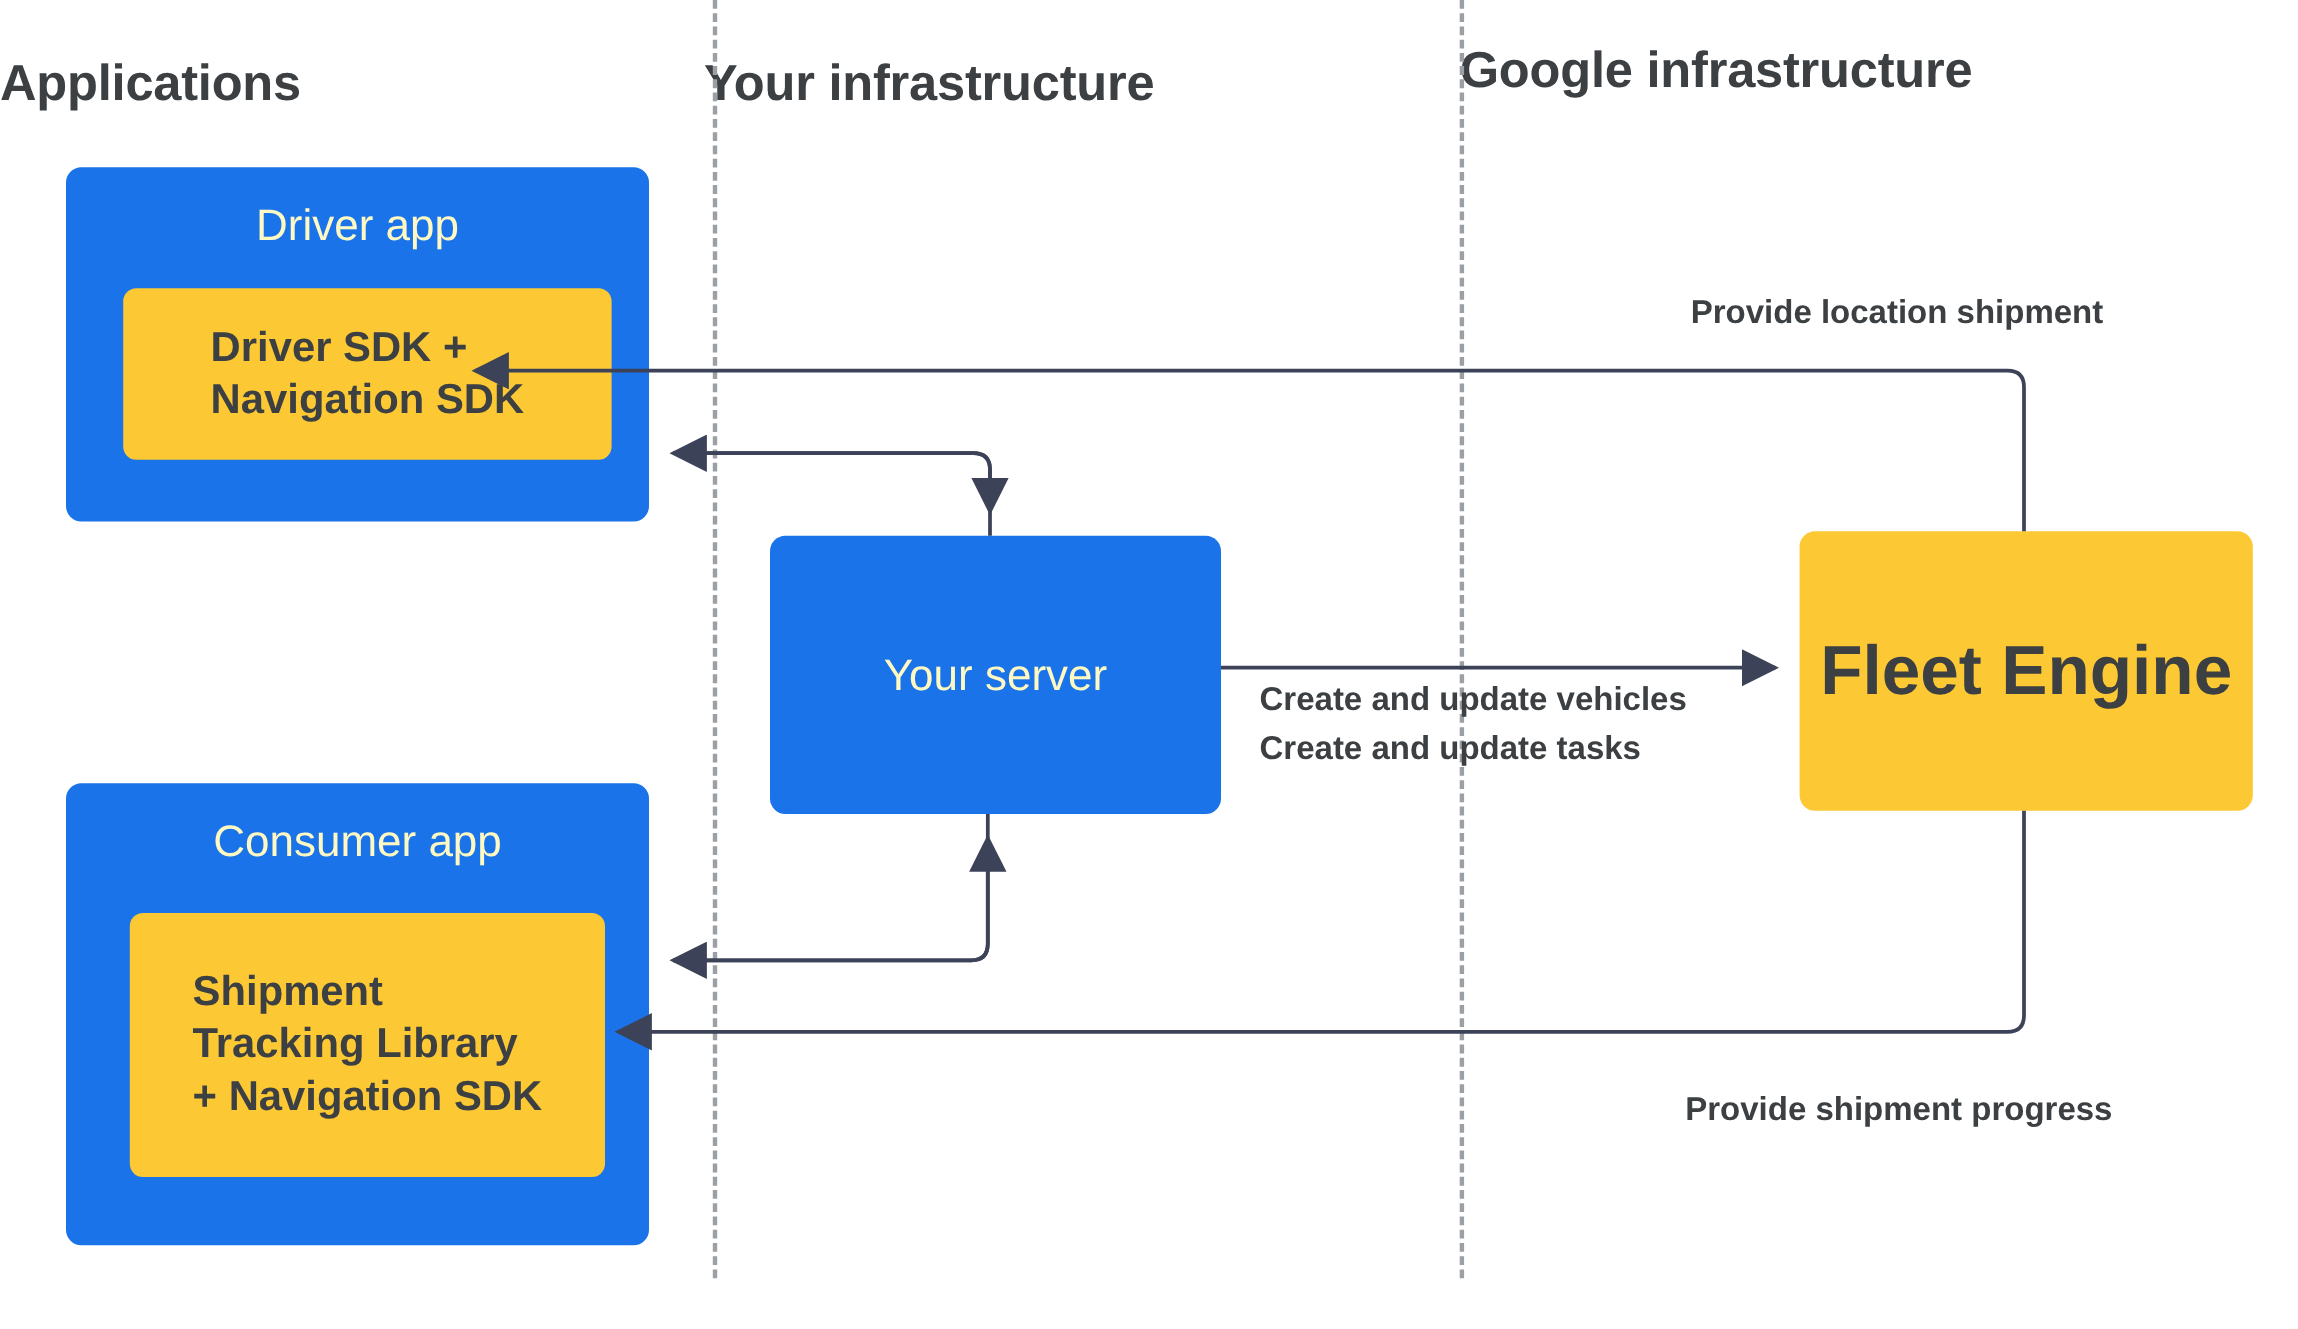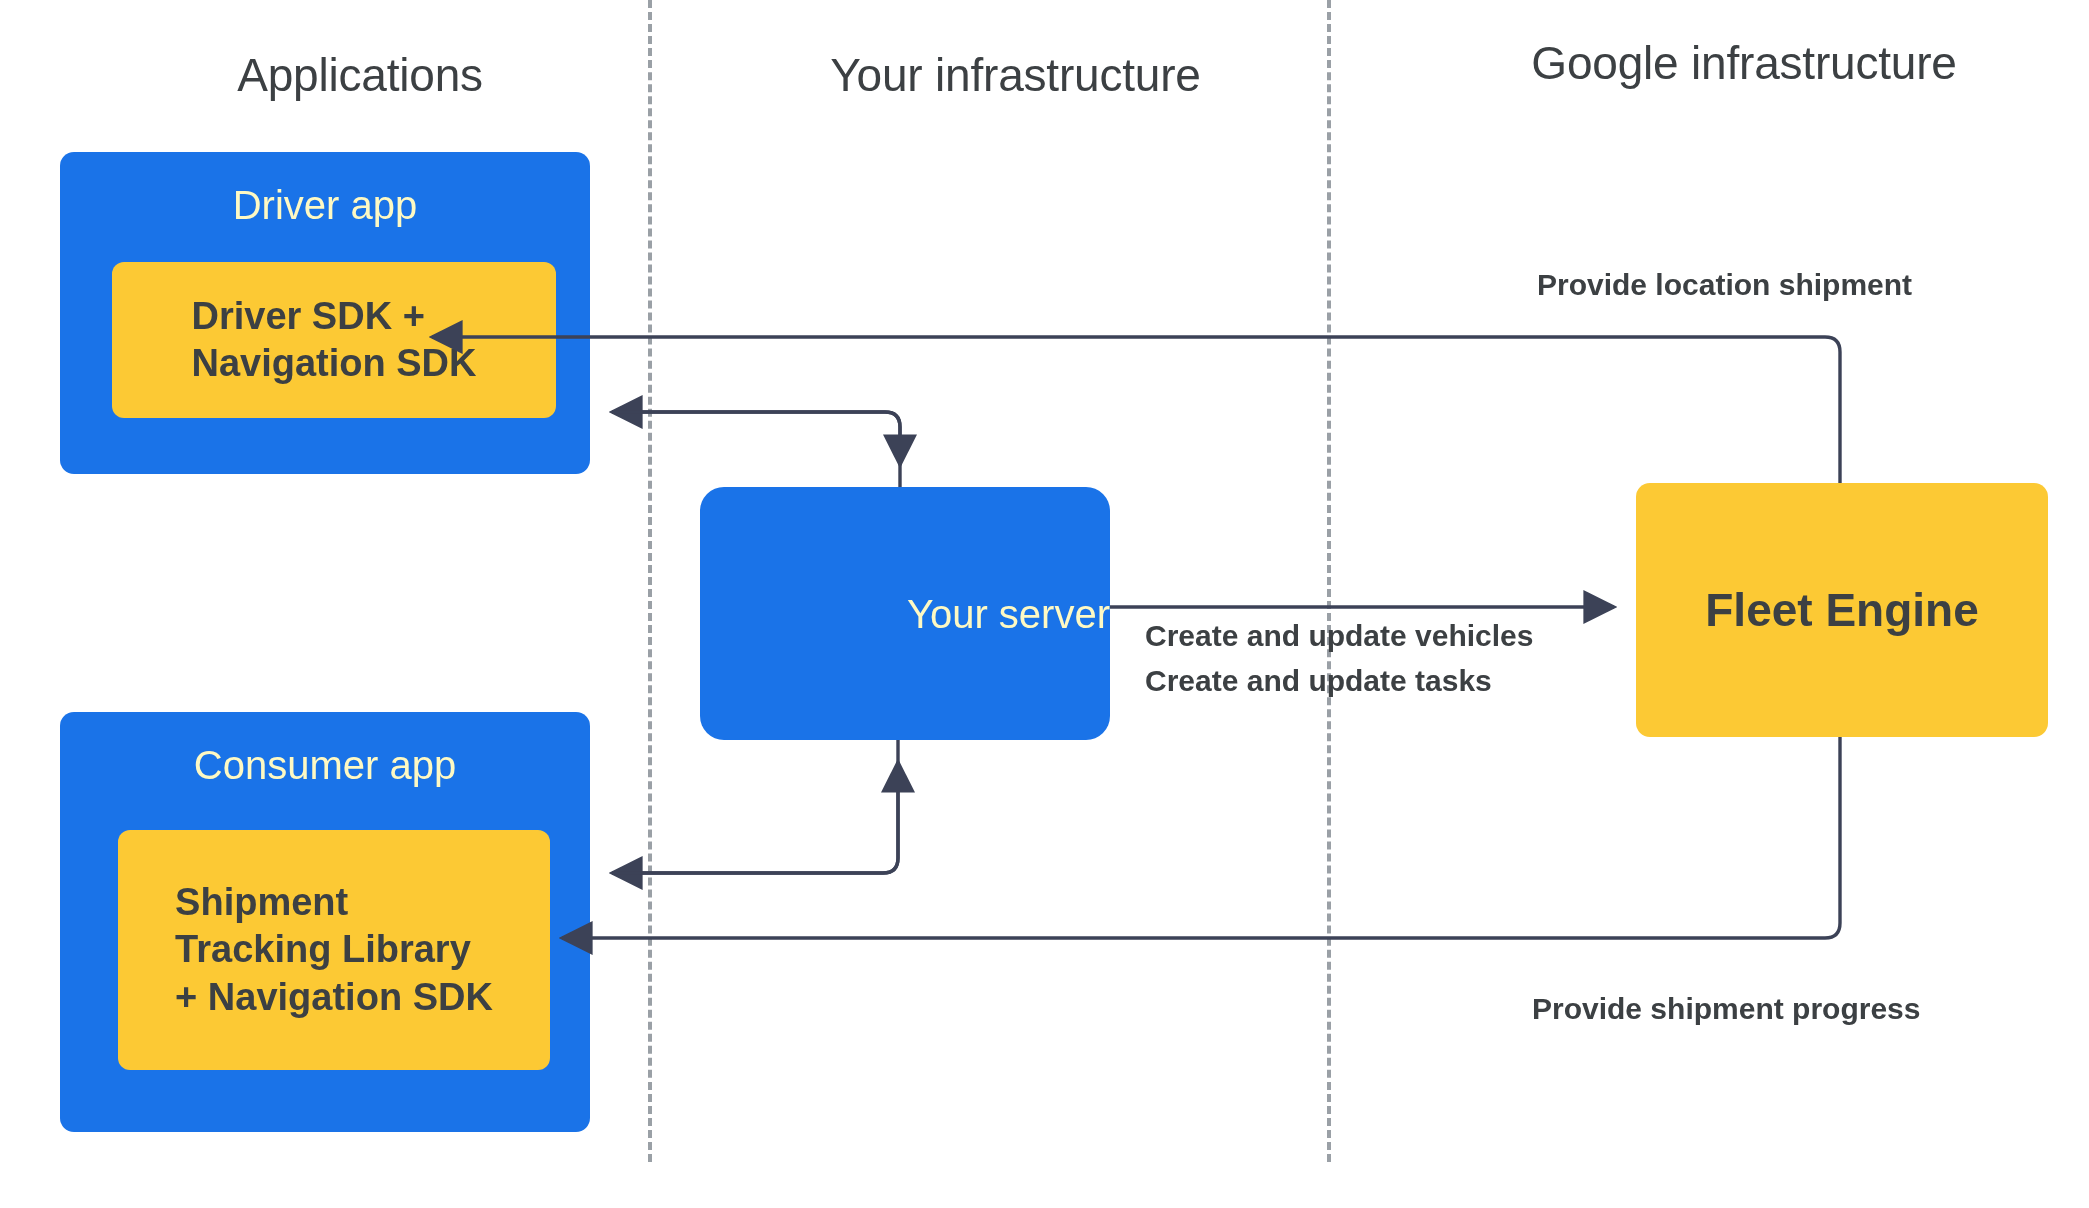--- a/index.html
+++ b/index.html
@@ -13,26 +13,24 @@
     height: 1208px;
     background: #ffffff;
     overflow: hidden;
     font-family: "Liberation Sans", sans-serif;
   }
 
   
   .col-header {
     position: absolute;
     font-size: 46px;
-    font-weight: 400;
+    font-weight: 700;
     color: #3c4043;
     letter-spacing: -0.2px;
     white-space: nowrap;
-    text-align: center;
-    padding-left: 36px;
   }
   #header-applications { left: 0;     top: 48px; width: 648px; }
   #header-your-infra   { left: 640px; top: 48px; width: 679px; }
   #header-google-infra { left: 1327px;top: 36px; width: 762px; }
 
   
   .divider {
     position: absolute;
     top: 0;
     width: 0;
@@ -57,21 +55,21 @@
   .node-title-white {
     color: #fef9c3;
     font-size: 40px;
     font-weight: 400;
     line-height: 1.15;
     text-align: center;
     white-space: nowrap;
   }
   .node-title-dark {
     color: #3c4043;
-    font-size: 46px;
+    font-size: 63px;
     font-weight: 700;
     line-height: 1.15;
     text-align: center;
   }
   .sdk-box {
     position: absolute;
     box-sizing: border-box;
     border-radius: 12px;
     background: #fcc934;
     display: flex;
@@ -89,21 +87,21 @@
 
   
   #node-driver-app   { left: 60px;  top: 152px; width: 530px; height: 322px; }
   #sdk-driver        { left: 112px; top: 262px; width: 444px; height: 156px; }
   #label-driver-app  { margin-top: 30px; }
   #node-consumer-full{ left: 60px;  top: 712px; width: 530px; height: 420px; }
   #sdk-consumer      { left: 118px; top: 830px; width: 432px; height: 240px; }
   #label-consumer-app{ margin-top: 30px; }
 
   #node-your-server  { left: 700px; top: 487px; width: 410px; height: 253px;
-                       align-items: flex-end; justify-content: center; border-radius: 24px; }
+                       align-items: center; justify-content: center; }
 
   #node-fleet-engine { left: 1636px;top: 483px; width: 412px; height: 254px;
                        align-items: center; justify-content: center; }
 
   
   .edge-label {
     position: absolute;
     color: #3c4043;
     font-size: 30px;
     font-weight: 700;

